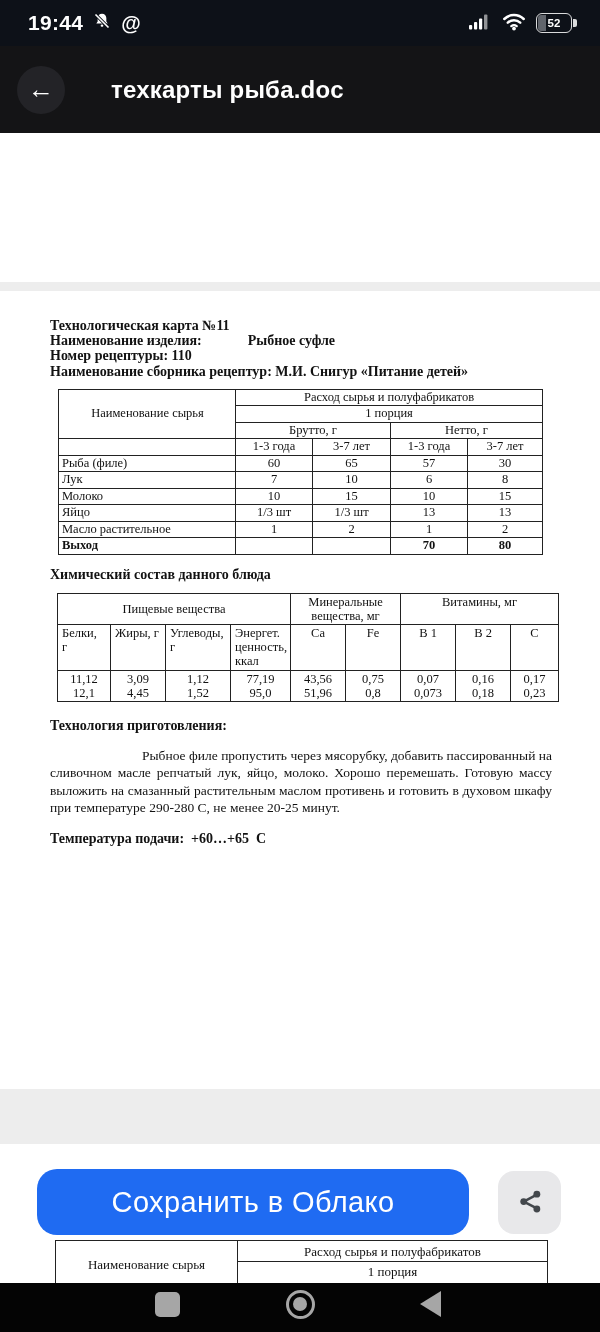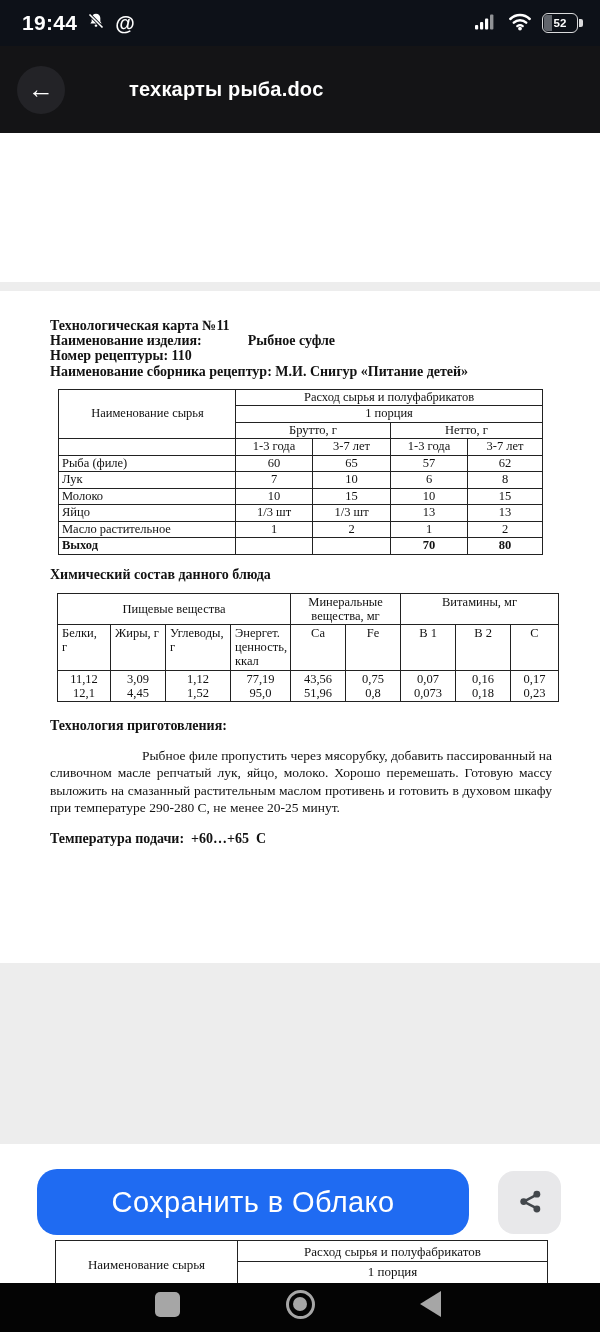--- a/index.html
+++ b/index.html
@@ -2,45 +2,45 @@
 <html><head>
 <meta charset="utf-8">
 <style>
   * { margin:0; padding:0; box-sizing:border-box; }
   html,body { width:600px; background:#000; }
   body { font-family:"Liberation Sans", sans-serif; }
   .screen { position:relative; width:600px; height:1332px; background:#ededed; overflow:hidden; }
 
   
   .status-bar { position:absolute; top:0; left:0; width:600px; height:46px;
-    background:#0d1118; color:#fff; display:flex; align-items:center; padding:0 22px; }
+    background:#0d1118; color:#fff; display:flex; align-items:center; padding:0 28px; }
   .sb-left { display:flex; align-items:center; gap:9px; }
   .sb-time { font-size:21px; font-weight:600; letter-spacing:.3px; }
   .sb-at { font-size:20px; font-weight:600; }
   .sb-right { margin-left:auto; display:flex; align-items:center; gap:10px;justify-content:flex-end; }
   .battery { position:relative; width:36px; height:20px; border:1.8px solid rgba(255,255,255,.85);
     border-radius:6px; display:flex; align-items:center; justify-content:center; }
   .battery .fill { position:absolute; left:1px; top:1px; bottom:1px; width:8px;
     background:#61656c; border-radius:3px 0 0 3px; }
   .battery .pct { position:relative; font-size:11.5px; font-weight:700; color:#fff; z-index:1; }
   .battery .nub { position:absolute; right:-5.5px; top:5px; width:3.5px; height:8px;
     background:rgba(255,255,255,.85); border-radius:0 2px 2px 0; }
 
   
   .app-header { position:absolute; top:46px; left:0; width:600px; height:87px;
     background:#141416; display:flex; align-items:center; }
   .back-circle { width:48px; height:48px; border-radius:50%; background:#232327;
     margin-left:17px; display:flex; align-items:center; justify-content:center;
     color:#fff; font-size:26px; cursor:pointer; }
-  .app-title { color:#fff; font-size:20px; font-weight:600; margin-left:64px; letter-spacing:.2px; }
+  .app-title { color:#fff; font-size:24px; font-weight:600; margin-left:46px; letter-spacing:.2px; }
 
   
   .page { position:absolute; left:0; width:600px; background:#fff; }
   .page1 { top:133px; height:149px; }
-  .page2 { top:291px; height:672px; color:#121212;
+  .page2 { top:291px; height:798px; color:#121212;
     font-family:"Liberation Serif", "DejaVu Serif", serif; }
   .page3 { top:1144px; height:139px; overflow:hidden; }
 
   .doc-head { margin:27px 46px 0 50px; font-size:14px; font-weight:700; line-height:15.2px; }
   .doc-head .row { display:flex; }
   .doc-head .val { margin-left:46px; }
 
   table { border-collapse:collapse; table-layout:fixed;
     font-family:"Liberation Serif", "DejaVu Serif", serif; color:#121212; }
   td { border:1px solid #222; overflow:hidden; }
@@ -188,21 +188,21 @@
           <td>1-3 года</td>
           <td>3-7 лет</td>
           <td>1-3 года</td>
           <td>3-7 лет</td>
         </tr>
         <tr class="drow">
           <td class="name">Рыба (филе)</td>
           <td>60</td>
           <td>65</td>
           <td>57</td>
-          <td>62</td>
+          <td>30</td>
         </tr>
         <tr class="drow">
           <td class="name">Лук</td>
           <td>7</td>
           <td>10</td>
           <td>6</td>
           <td>8</td>
         </tr>
         <tr class="drow">
           <td class="name">Молоко</td>

